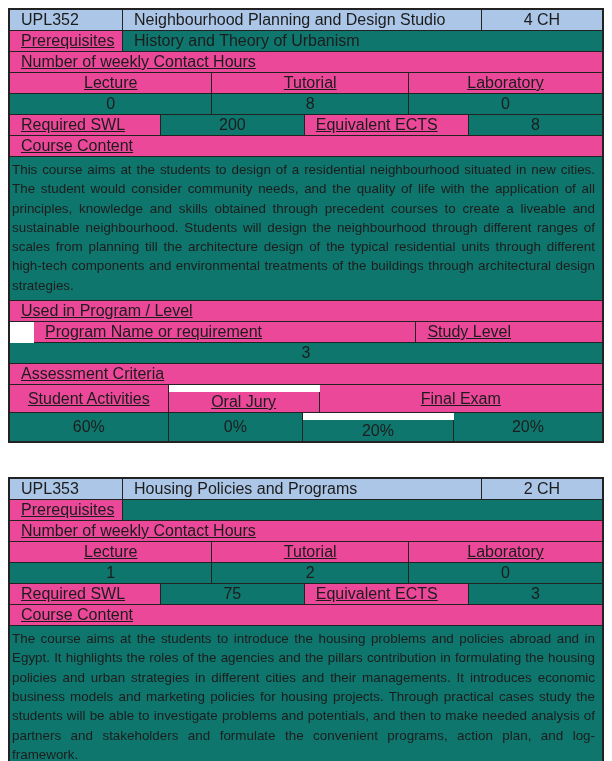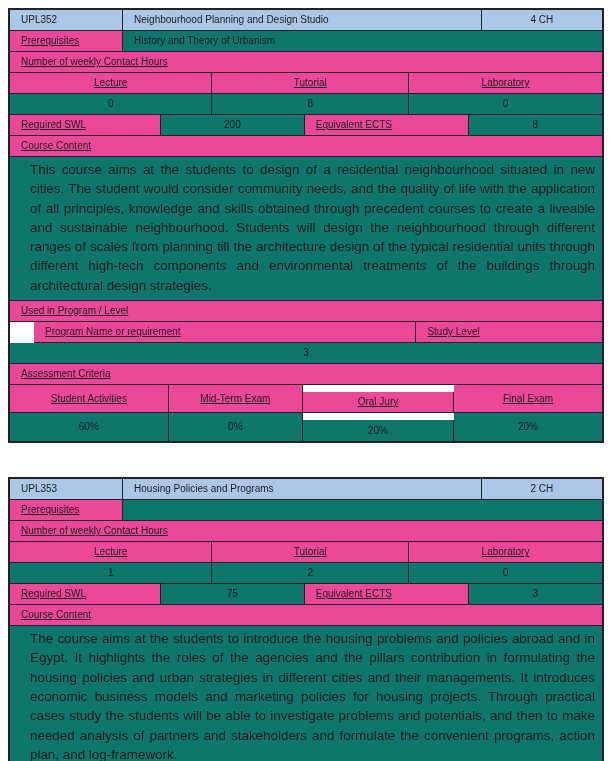--- a/index.html
+++ b/index.html
@@ -14,42 +14,42 @@
     width: 596px;
     border: 2px solid #222222;
     background: #ffffff;
   }
   .tbl + .tbl { margin-top: 34px; }
   .row { display: flex; width: 100%; }
   .cell {
     min-height: 21px;
     display: flex;
     align-items: center;
-    font-size: 10px;
+    font-size: 16px;
     line-height: 16px;
     padding: 1px 16px;
     border-right: 1px solid #222222;
     border-bottom: 1px solid #222222;
     overflow: hidden;
     white-space: nowrap;
   }
   .cell:last-child { border-right: none; }
   .row:last-child .cell { border-bottom: none; }
   .left  { justify-content: flex-start; padding-left: 11px; }
   .center{ justify-content: center; text-align: center; }
   .blue  { background: #ACC6E7; }
   .green { background: #ec4899; text-decoration: underline; }
   .white { background: #0f766e; }
   .para {
     display: block;
     white-space: normal;
     text-align: justify;
     font-size: 13.4px;
     line-height: 19.3px;
-    padding: 3px 7px 5px 20px;
+    padding: 3px 7px 5px 2px;
   }
   
   .w-code   { width: 19.1%; flex-shrink: 0; }
   .w-title  { width: 60.6%; flex-shrink: 0; }
   .w-ch     { flex: 1; }
   .w-rest   { flex: 1; }
   .w-full   { width: 100%; }
   .w-third  { width: 34.2%; flex-shrink: 0; }
   .w-third2 { width: 33.2%; flex-shrink: 0; }
   .w-third3 { flex: 1; }
@@ -112,21 +112,20 @@
       <div class="cell green left w-level">Study Level</div>
     </div>
     <div class="row">
       <div class="cell white center w-level">3</div>
     </div>
     <div class="row">
       <div class="cell green left w-full">Assessment Criteria</div>
     </div>
     <div class="row">
       <div class="cell green center w-as1">Student Activities</div>
-      <div class="cell green center w-as2">Mid-Term Exam</div>
       <div class="cell green center w-as3">Oral Jury</div>
       <div class="cell green center w-as4">Final Exam</div>
     </div>
     <div class="row">
       <div class="cell white center w-as1">60%</div>
       <div class="cell white center w-as2">0%</div>
       <div class="cell white center w-as3">20%</div>
       <div class="cell white center w-as4">20%</div>
     </div>
   </div>

